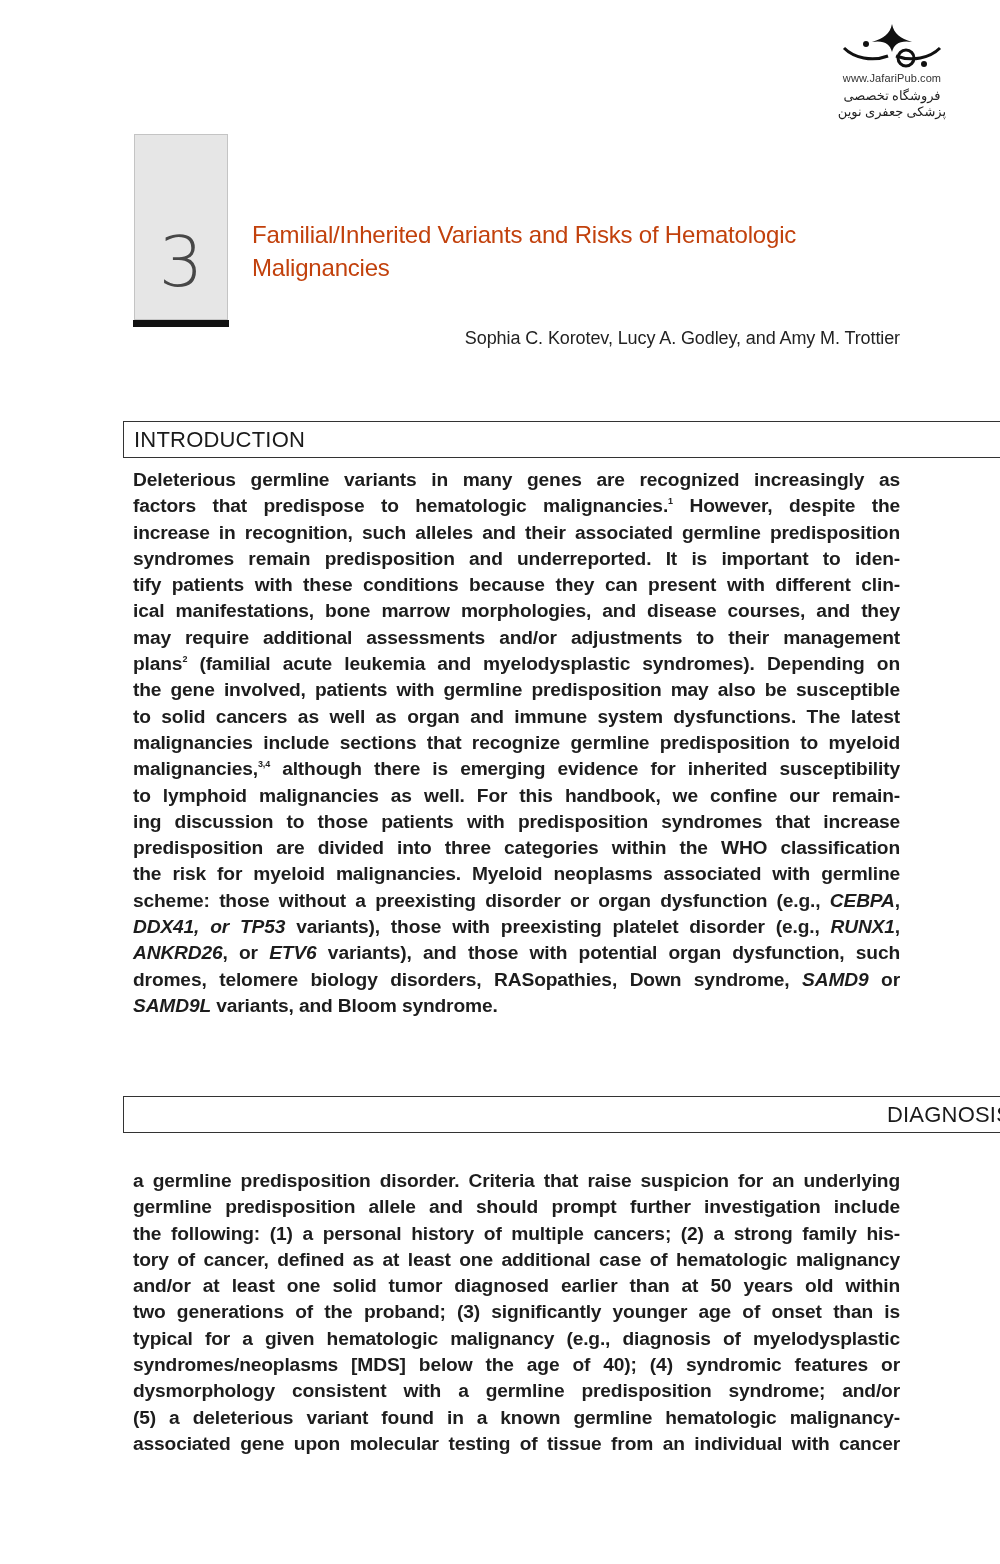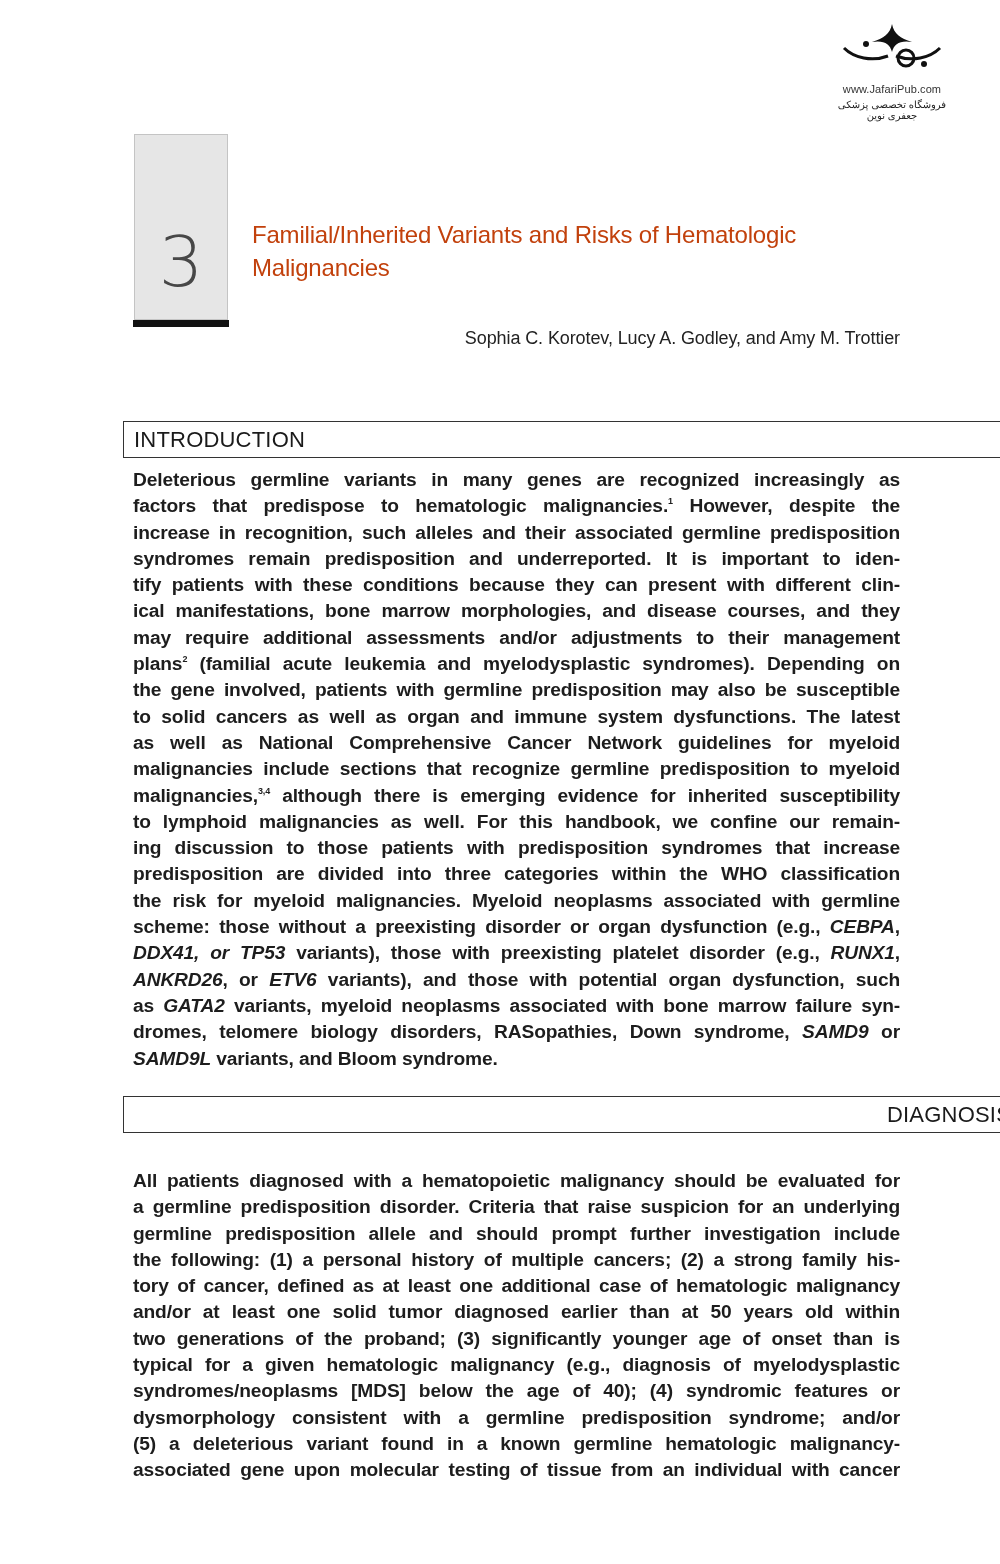--- a/index.html
+++ b/index.html
@@ -2,22 +2,22 @@
 <html><head>
 <meta charset="utf-8">
 <style>
   html, body { margin: 0; padding: 0; background: #ffffff; }
   body { width: 1000px; height: 1564px; position: relative; overflow: hidden;
          font-family: "Liberation Sans", "DejaVu Sans", sans-serif; color: #1a1a1a; }
 
   
   .logo { position: absolute; left: 822px; top: 22px; width: 140px; text-align: center; }
   .logo svg { display: block; margin: 0 auto; }
-  .logo .url { font-size: 11px; color: #333; margin-top: 13px; letter-spacing: 0.1px; }
-  .logo .fa { font-size: 10px; color: #222; margin-top: 4px; direction: rtl; font-family: Liberation Sans, sans-serif; }
+  .logo .url { font-size: 11px; color: #333; margin-top: 2px; letter-spacing: 0.1px; }
+  .logo .fa { font-size: 13px; color: #222; margin-top: 4px; direction: rtl; font-family: Liberation Serif, serif; }
 
   
   .chap-box { position: absolute; left: 134px; top: 134px; width: 94px; height: 186px;
               background: #e6e6e6; border: 1px solid #c4c4c4; box-sizing: border-box; }
   .chap-num { position: absolute; left: 0; right: 0; bottom: 22px; text-align: center;
               font-size: 70px; color: #474747; line-height: 1; font-family: "DejaVu Sans", sans-serif; font-weight: 300; }
   .chap-bar { position: absolute; left: 133px; top: 320px; width: 96px; height: 7px; background: #111; }
 
   .chap-title { position: absolute; left: 252px; top: 218px; width: 640px;
                 font-size: 24px; line-height: 33px; color: #c2410c; letter-spacing: -0.2px; }
@@ -68,39 +68,36 @@
   <span class="line">Deleterious germline variants in many genes are recognized increasingly as</span>
   <span class="line"><span>factors that predispose to hematologic malignancies.</span><sup>1</sup><span> However, despite the</span></span>
   <span class="line">increase in recognition, such alleles and their associated germline predisposition</span>
   <span class="line">syndromes remain predisposition and underreported. It is important to iden-</span>
   <span class="line">tify patients with these conditions because they can present with different clin-</span>
   <span class="line">ical manifestations, bone marrow morphologies, and disease courses, and they</span>
   <span class="line">may require additional assessments and/or adjustments to their management</span>
   <span class="line"><span>plans</span><sup>2</sup><span> (familial acute leukemia and myelodysplastic syndromes). Depending on</span></span>
   <span class="line">the gene involved, patients with germline predisposition may also be susceptible</span>
   <span class="line">to solid cancers as well as organ and immune system dysfunctions. The latest</span>
-  <span class="line">as well as National Comprehensive Cancer Network guidelines for myeloid</span>
   <span class="line">malignancies include sections that recognize germline predisposition to myeloid</span>
   <span class="line"><span>malignancies,</span><sup>3,4</sup><span> although there is emerging evidence for inherited susceptibility</span></span>
   <span class="line">to lymphoid malignancies as well. For this handbook, we confine our remain-</span>
   <span class="line">ing discussion to those patients with predisposition syndromes that increase</span>
   <span class="line">predisposition are divided into three categories within the WHO classification</span>
   <span class="line">the risk for myeloid malignancies. Myeloid neoplasms associated with germline</span>
   <span class="line"><span>scheme: those without a preexisting disorder or organ dysfunction (e.g.,</span> <i>CEBPA</i><span>,</span></span>
   <span class="line"><i>DDX41, or TP53</i><span> variants), those with preexisting platelet disorder (e.g.,</span> <i>RUNX1</i><span>,</span></span>
   <span class="line"><i>ANKRD26</i><span>, or</span> <i>ETV6</i><span> variants), and those with potential organ dysfunction, such</span></span>
-  <span class="line"><span>as</span> <i>GATA2</i><span> variants, myeloid neoplasms associated with bone marrow failure syn-</span></span>
   <span class="line"><span>dromes, telomere biology disorders, RASopathies, Down syndrome,</span> <i>SAMD9</i><span> or</span></span>
   <span class="line last"><i>SAMD9L</i><span> variants, and Bloom syndrome.</span></span>
 </div>
 
 <div class="sec-head" style="top:1096px;text-align:right;">DIAGNOSIS</div>
 
 <div class="para" style="top:1168px;">
-  <span class="line">All patients diagnosed with a hematopoietic malignancy should be evaluated for</span>
   <span class="line">a germline predisposition disorder. Criteria that raise suspicion for an underlying</span>
   <span class="line">germline predisposition allele and should prompt further investigation include</span>
   <span class="line">the following: (1) a personal history of multiple cancers; (2) a strong family his-</span>
   <span class="line">tory of cancer, defined as at least one additional case of hematologic malignancy</span>
   <span class="line">and/or at least one solid tumor diagnosed earlier than at 50 years old within</span>
   <span class="line">two generations of the proband; (3) significantly younger age of onset than is</span>
   <span class="line">typical for a given hematologic malignancy (e.g., diagnosis of myelodysplastic</span>
   <span class="line">syndromes/neoplasms [MDS] below the age of 40); (4) syndromic features or</span>
   <span class="line">dysmorphology consistent with a germline predisposition syndrome; and/or</span>
   <span class="line">(5) a deleterious variant found in a known germline hematologic malignancy-</span>

